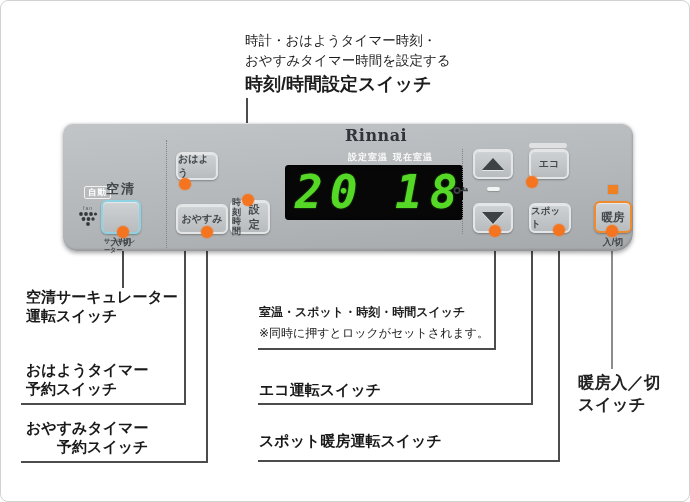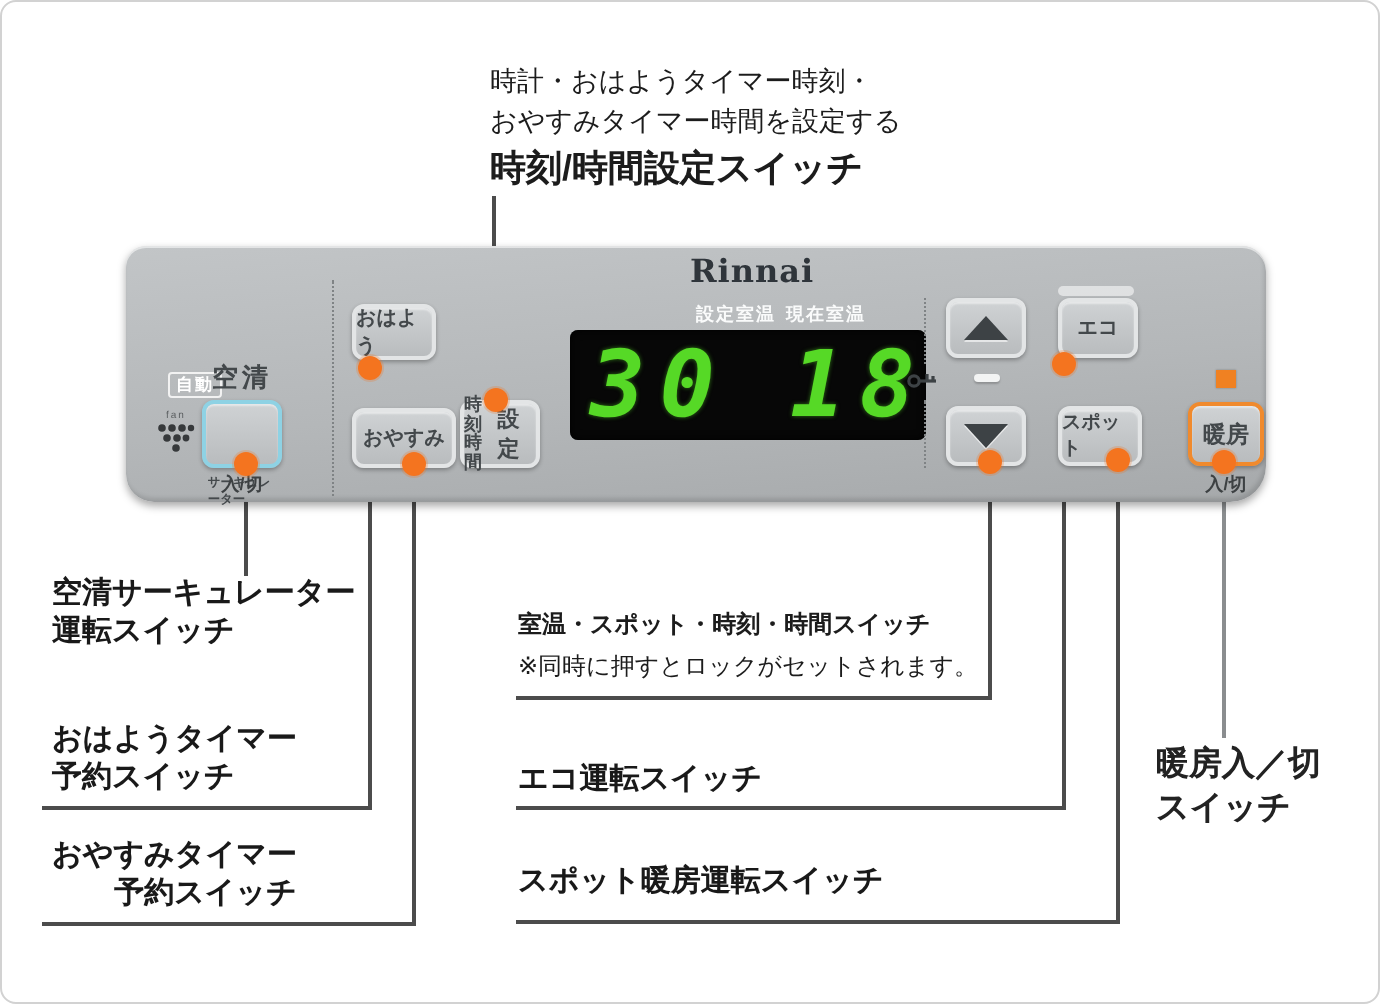--- a/index.html
+++ b/index.html
@@ -126,21 +126,21 @@
           <span>時間</span>
         </div>
         <div class="c1">設定</div>
       </div>
     </div>
 
     <div class="disp-lbl" style="left:246px;top:28px;margin-left:39px;">設定室温</div>
     <div class="disp-lbl" style="left:330px;top:28px;">現在室温</div>
 
     <div class="disp" style="left:222px;top:42px;width:178px;height:55px;">
-      <span class="seg" style="left:10px;">30</span>
+      <span class="seg" style="left:10px;">20</span>
       <span class="seg" style="left:110px;">18</span>
     </div>
 
     <div class="dotted" style="left:399px;top:26px;height:33px;"></div>
     <svg style="position:absolute;left:390px;top:61px;" width="16" height="13" viewBox="0 0 16 13">
       <circle cx="4" cy="6.5" r="2.6" fill="none" stroke="#3d4245" stroke-width="1.6"></circle>
       <line x1="6.6" y1="6.5" x2="15" y2="6.5" stroke="#3d4245" stroke-width="1.6"></line>
       <line x1="10.5" y1="6.5" x2="10.5" y2="3" stroke="#3d4245" stroke-width="1.6"></line>
       <line x1="13.5" y1="6.5" x2="13.5" y2="4" stroke="#3d4245" stroke-width="1.6"></line>
     </svg>

